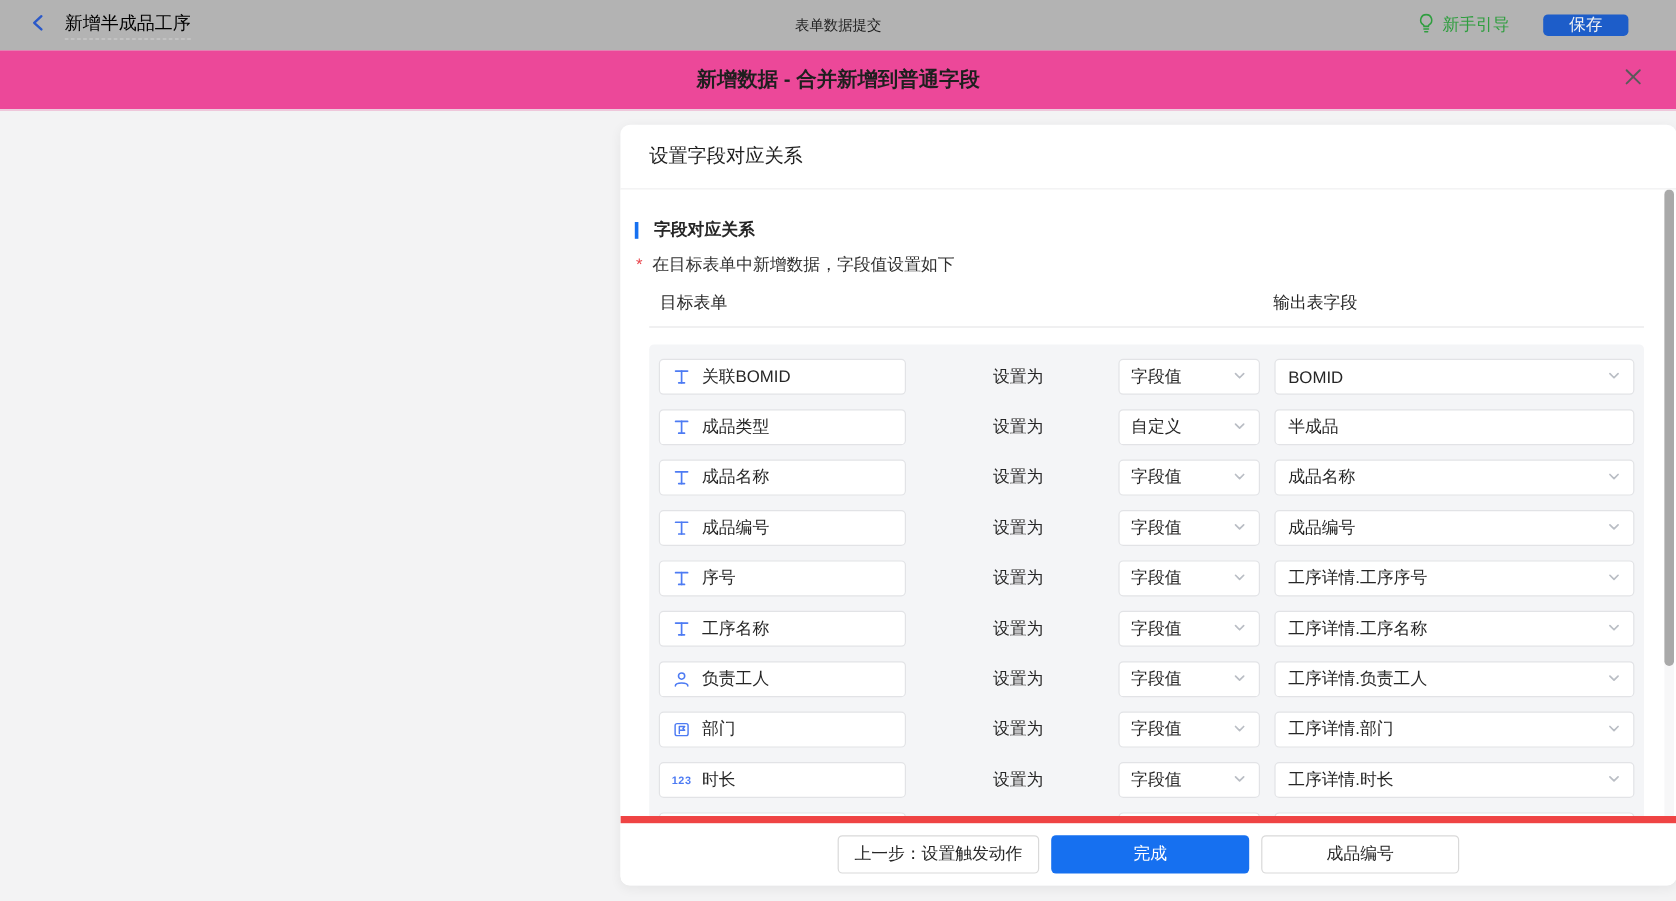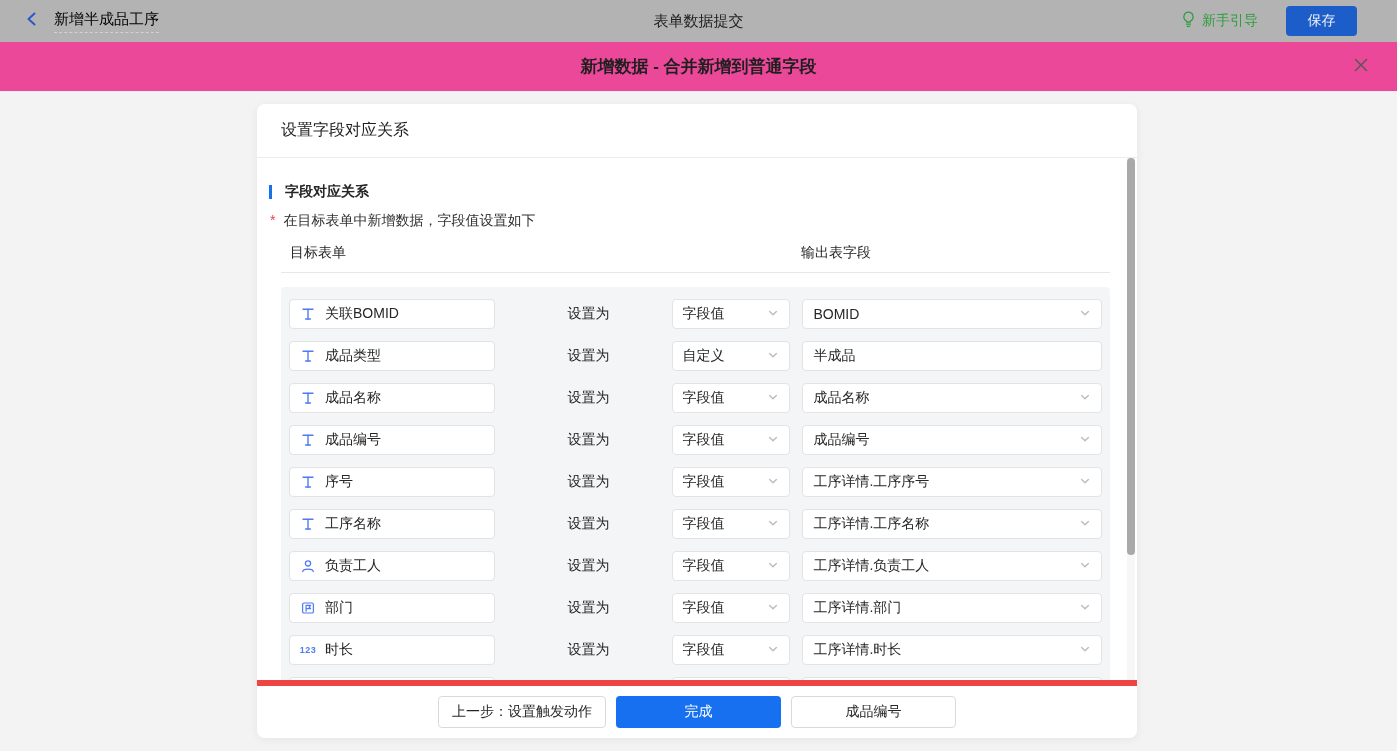--- a/index.html
+++ b/index.html
@@ -6,32 +6,32 @@
   html,body { width:1397px; height:751px; overflow:hidden; }
   body { font-family:"Liberation Sans","DejaVu Sans",sans-serif; background:#f3f3f4; color:#262626; }
 
   .screen { position:relative; width:1397px; height:751px; }
 
   
   .topbar { height:42px; background:#b3b3b3; display:flex; align-items:center; padding:0 40px 0 24px; position:relative; }
   .topbar-left { display:flex; align-items:center; gap:14px; }
   .back-btn { display:flex; align-items:center; cursor:pointer; }
   .doc-title { font-size:15px; color:#000000; padding-bottom:3px; border-bottom:1px dashed #d2d2d2; }
-  .topbar-center { position:absolute; left:50%; transform:translateX(-50%); font-size:15px; color:#1f1f1f; }
+  .topbar-center { position:absolute; left:50%; transform:translateX(-50%); font-size:12px; color:#1f1f1f; }
   .topbar-right { margin-left:auto; display:flex; align-items:center; gap:28px; }
   .guide { display:flex; align-items:center; gap:6px; color:#2f9e3f; font-size:14px; cursor:pointer; }
-  .save-btn { width:71px; height:30px; background:#1d5dc9; color:#f2f2f2; border:none; border-radius:4px; font-size:14px; cursor:pointer; }
+  .save-btn { width:71px; height:18px; background:#1d5dc9; color:#f2f2f2; border:none; border-radius:4px; font-size:14px; cursor:pointer; }
 
   
   .modal-header { height:50px; background:#ec4899; border-bottom:1px solid #ededee; display:flex; align-items:center; justify-content:center; position:relative; }
   .modal-title { font-size:17px; font-weight:bold; color:#1f1f1f; }
   .close-btn { position:absolute; right:24px; top:50%; transform:translateY(-50%); width:24px; height:24px; display:flex; align-items:center; justify-content:center; cursor:pointer; }
 
   
-  .page { height:659px; padding-top:12px; display:flex; justify-content:flex-start; }
+  .page { height:659px; padding-top:12px; display:flex; justify-content:flex-end; }
   .card { margin-left:257px; width:880px; height:634px; background:#fff; border-radius:8px; box-shadow:0 2px 10px rgba(0,0,0,.06); display:flex; flex-direction:column; overflow:hidden; }
   .card-header { height:54px; flex:0 0 54px; display:flex; align-items:center; padding:0 24px; font-size:16px; color:#1f1f1f; border-bottom:1px solid #ececed; }
   .card-body { flex:1 1 auto; position:relative; overflow:hidden; padding-top:26px; background:#fff; }
 
   .section-title { display:flex; align-items:center; margin-left:12px; height:16px; }
   .blue-bar { width:3px; height:14px; background:#1670f0; }
   .section-title-text { margin-left:13px; font-size:14px; font-weight:bold; color:#262626; }
 
   .desc-line { display:flex; align-items:flex-start; margin:12px 0 16px 13px; height:16px; }
   .req-mark { color:#e8434a; font-size:14px; line-height:16px; }

